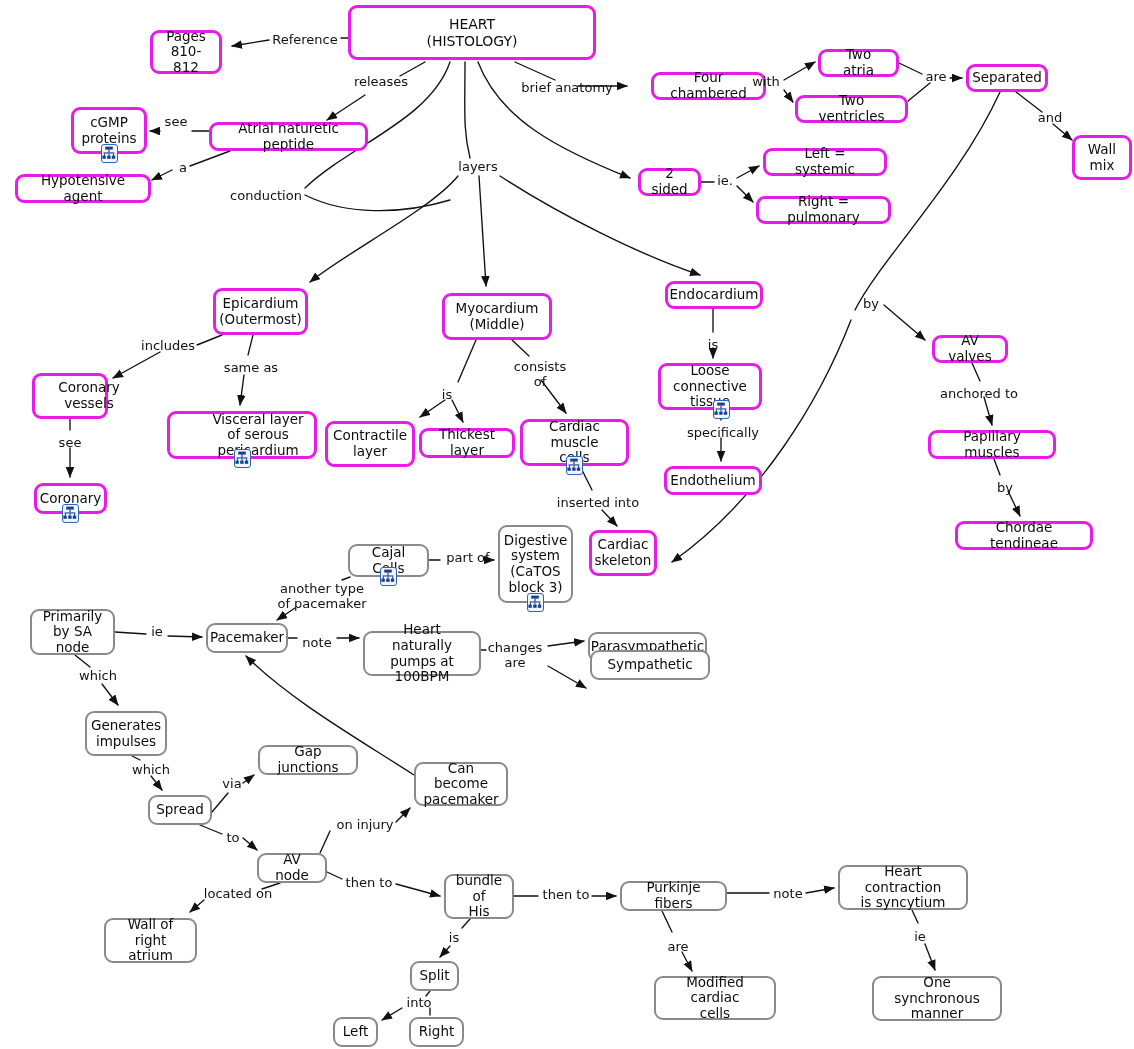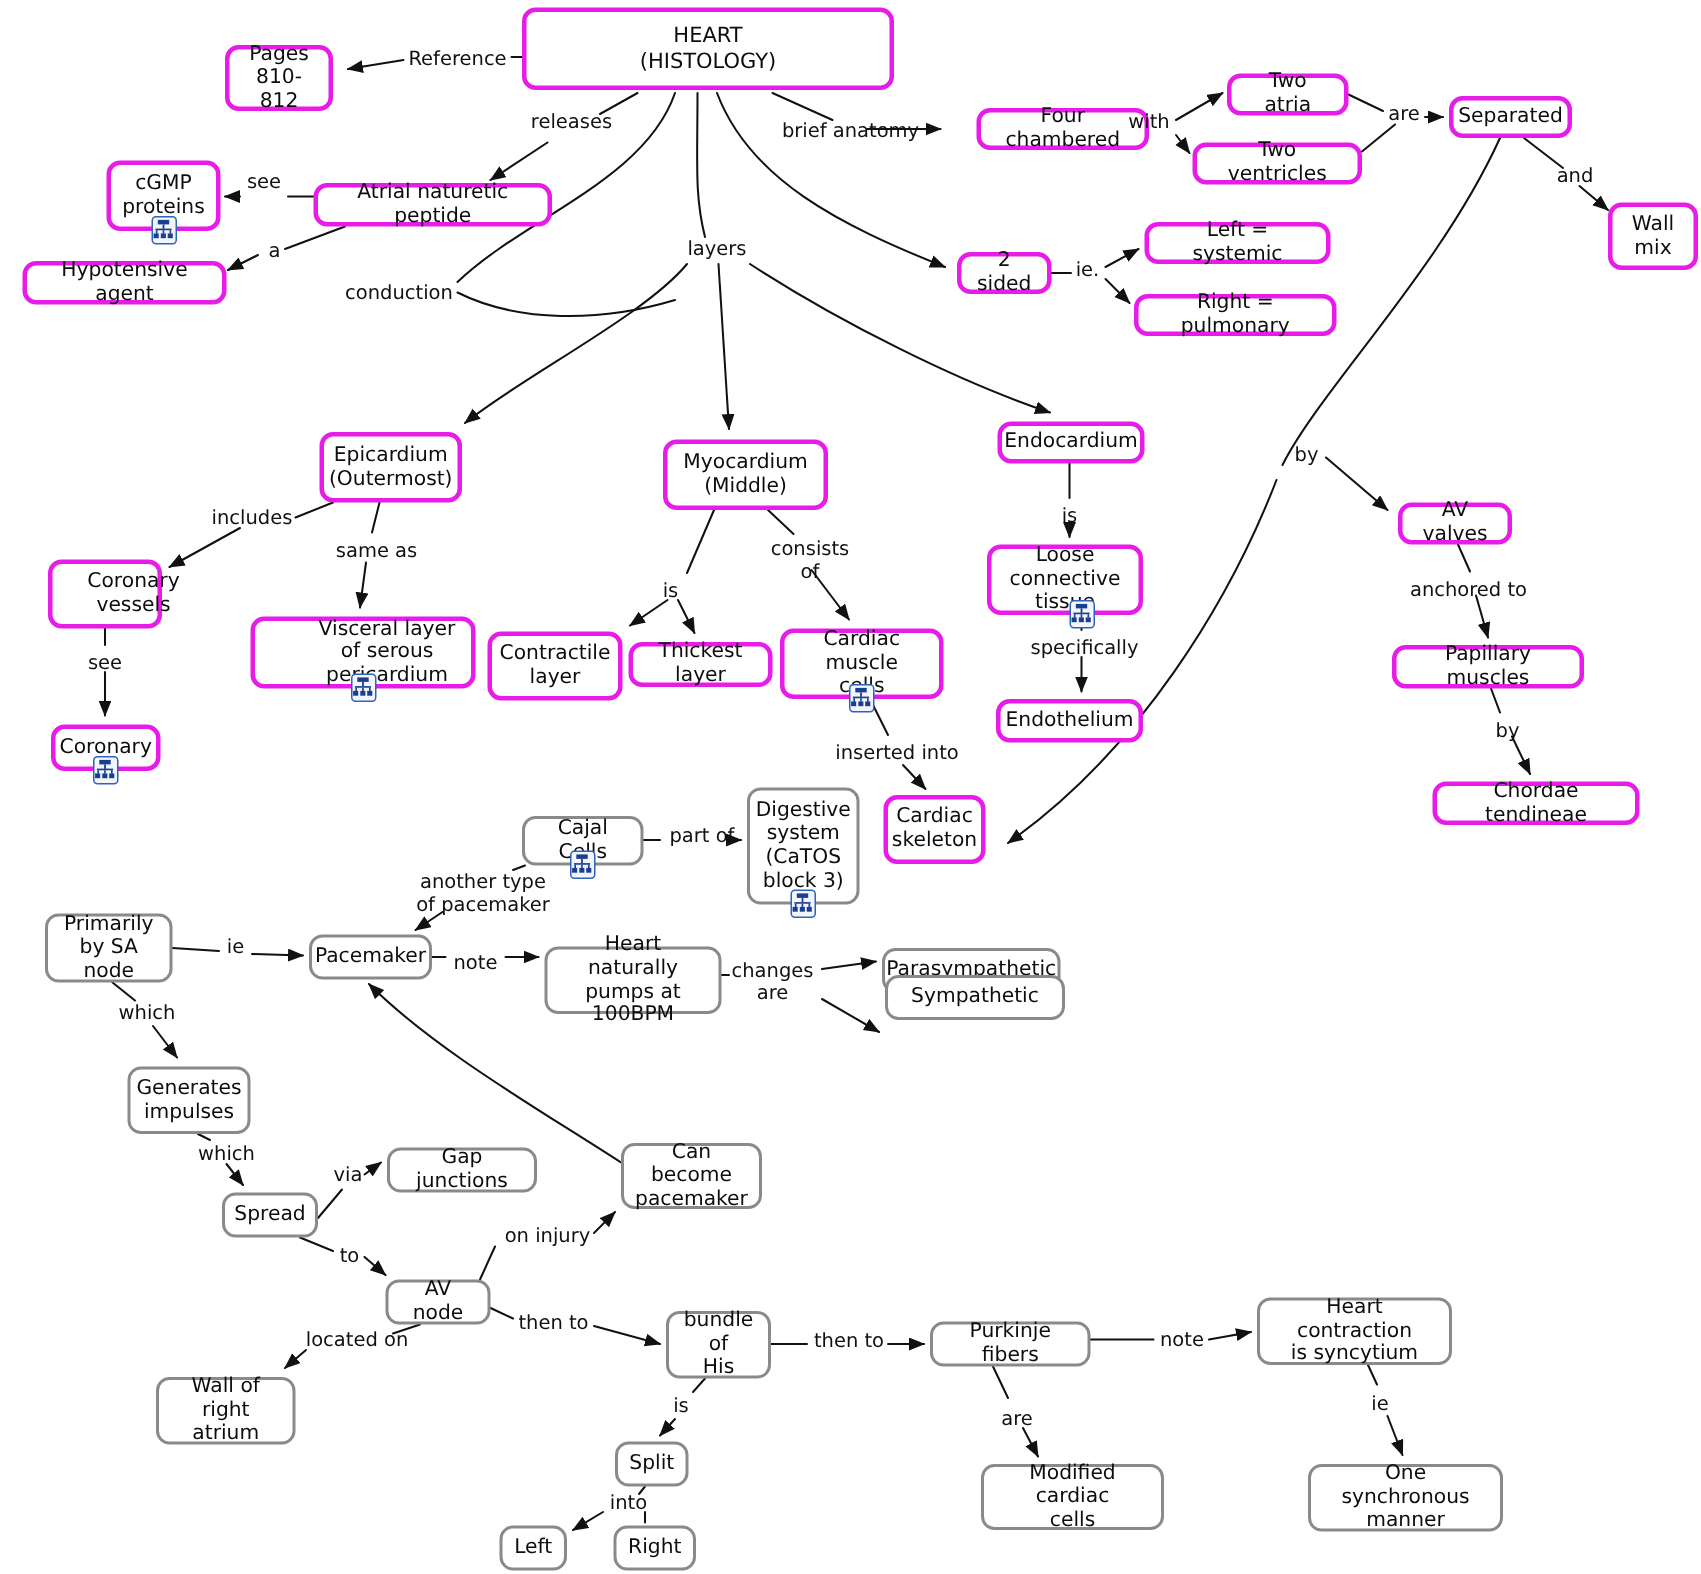--- a/index.html
+++ b/index.html
@@ -359,21 +359,21 @@
       </div>
       <div class="node gray" style="left: 30px; top: 609px; width: 85px; height: 46px;"><span>Primarily
 by SA node</span></div>
       <div class="node gray" style="left: 206px; top: 623px; width: 82px; height: 30px;"><span>Pacemaker</span></div>
       <div class="node gray" style="left: 363px; top: 631px; width: 118px; height: 45px;"><span>Heart naturally
 pumps at 100BPM</span></div>
       <div class="node gray" style="left: 588px; top: 632px; width: 119px; height: 30px;"><span>Parasympathetic</span></div>
       <div class="node gray" style="left: 590px; top: 650px; width: 120px; height: 30px;"><span>Sympathetic</span></div>
       <div class="node gray" style="left: 85px; top: 711px; width: 82px; height: 45px;"><span>Generates
 impulses</span></div>
-      <div class="node gray" style="left: 258px; top: 745px; width: 100px; height: 30px; margin-top: 20px;"><span>Gap junctions</span></div>
+      <div class="node gray" style="left: 258px; top: 745px; width: 100px; height: 30px;"><span>Gap junctions</span></div>
       <div class="node gray" style="left: 414px; top: 762px; width: 94px; height: 44px;"><span>Can become
 pacemaker</span></div>
       <div class="node gray" style="left: 148px; top: 795px; width: 64px; height: 30px;"><span>Spread</span></div>
       <div class="node gray" style="left: 257px; top: 853px; width: 70px; height: 30px;"><span>AV node</span></div>
       <div class="node gray" style="left: 444px; top: 874px; width: 70px; height: 45px;"><span>bundle of
 His</span></div>
       <div class="node gray" style="left: 620px; top: 881px; width: 107px; height: 30px;"><span>Purkinje fibers</span></div>
       <div class="node gray" style="left: 838px; top: 865px; width: 130px; height: 45px;"><span>Heart contraction
 is syncytium</span></div>
       <div class="node gray" style="left: 104px; top: 918px; width: 93px; height: 45px;"><span>Wall of right

